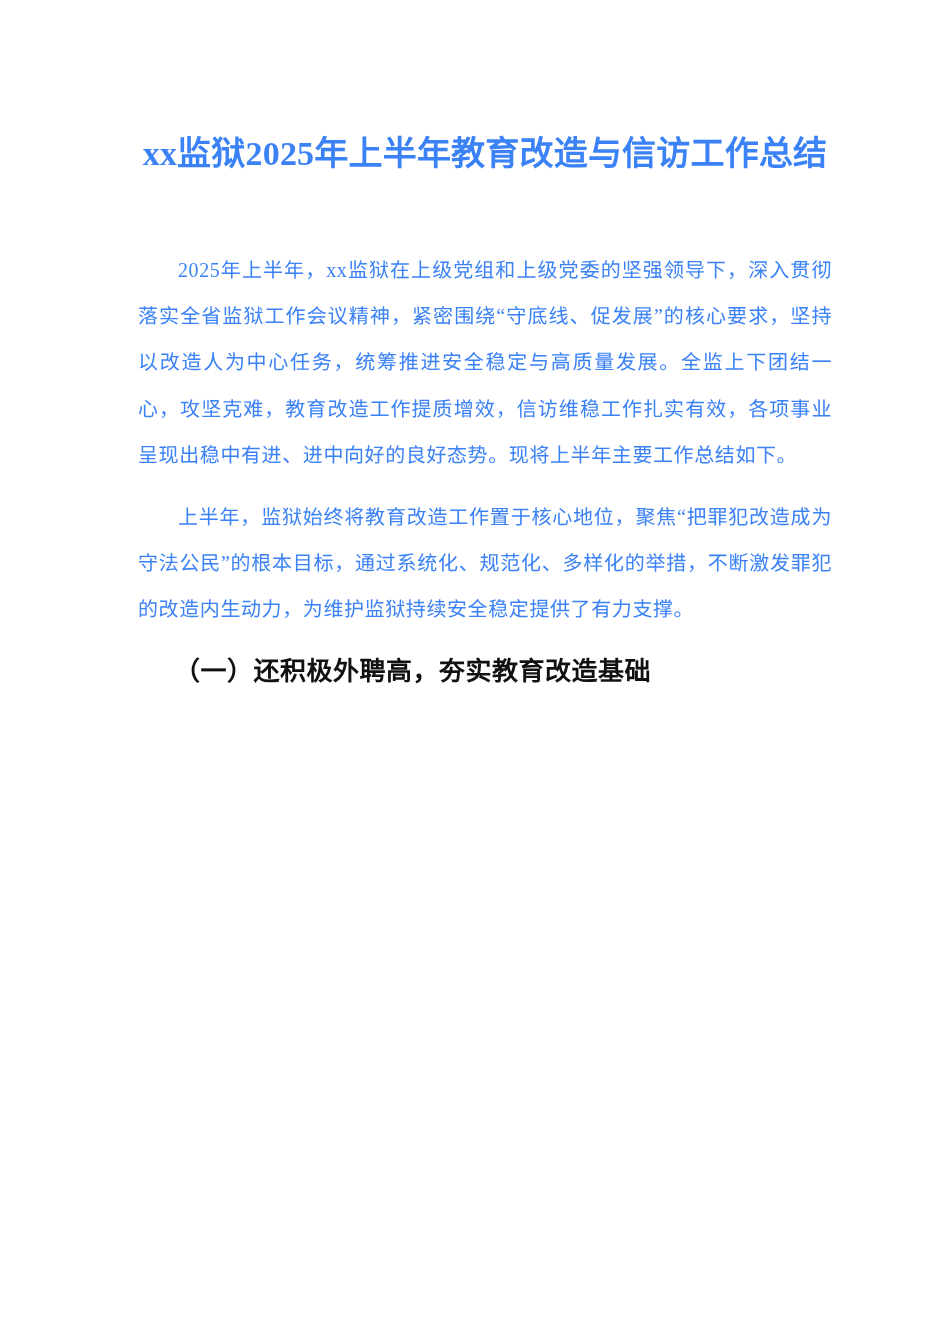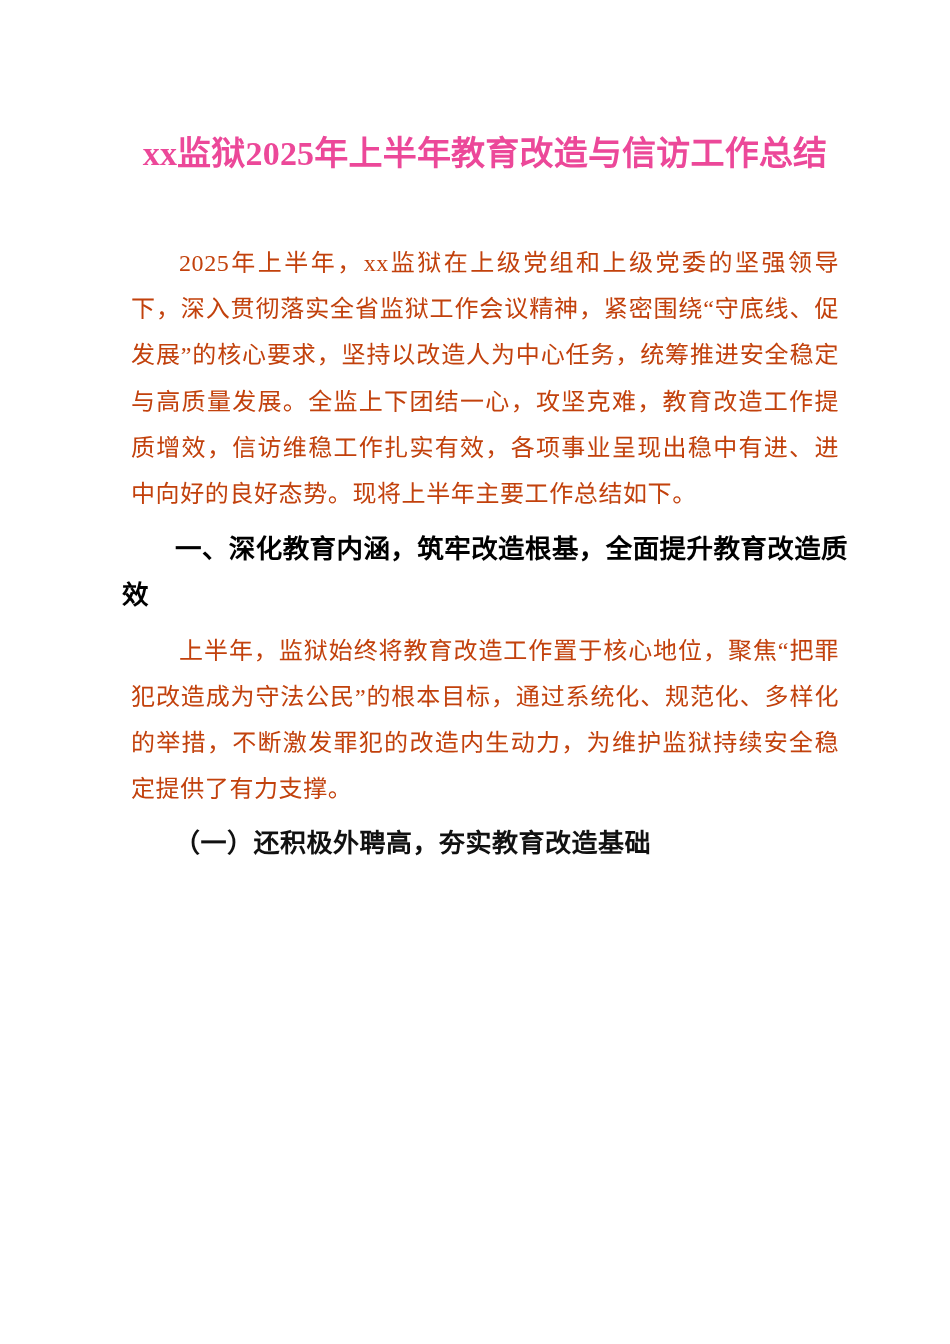--- a/index.html
+++ b/index.html
@@ -37,39 +37,39 @@
   
   .doc-title {
     margin: 0;
     padding-top: 128px;
     font-family: "Liberation Serif", "DejaVu Serif", serif;
     font-weight: bold;
     font-size: 34px;
     line-height: 51px;
     text-align: center;
     letter-spacing: 0.2px;
-    color: #ec4899;
+    color: #3b82f6;
   }
 
   
   .title-gap {
     height: 52px;
   }
 
   
   .para {
-    margin: 9px;
+    margin: 16px;
     font-family: "Liberation Serif", "DejaVu Serif", serif;
-    font-size: 24px;
+    font-size: 20px;
     line-height: 46.2px;
     text-align: justify;
     text-align-last: left;
     text-justify: inter-ideograph;
     text-indent: 2em;
-    color: #c2410c;
+    color: #3b82f6;
     letter-spacing: 0.6px;
     word-break: break-all;
   }
 
   
   .kai {
     font-family: "Liberation Serif", "DejaVu Serif", serif;
     font-weight: normal;
   }
 
@@ -106,21 +106,20 @@
 
 <div class="page">
   <div class="content">
 
     <h1 class="doc-title">xx监狱2025年上半年教育改造与信访工作总结</h1>
 
     <div class="title-gap"></div>
 
     <p class="para kai">2025年上半年，xx监狱在上级党组和上级党委的坚强领导下，深入贯彻落实全省监狱工作会议精神，紧密围绕“守底线、促发展”的核心要求，坚持以改造人为中心任务，统筹推进安全稳定与高质量发展。全监上下团结一心，攻坚克难，教育改造工作提质增效，信访维稳工作扎实有效，各项事业呈现出稳中有进、进中向好的良好态势。现将上半年主要工作总结如下。</p>
 
-    <p class="h1-section">一、深化教育内涵，筑牢改造根基，全面提升教育改造质效</p>
 
     <p class="para kai">上半年，监狱始终将教育改造工作置于核心地位，聚焦“把罪犯改造成为守法公民”的根本目标，通过系统化、规范化、多样化的举措，不断激发罪犯的改造内生动力，为维护监狱持续安全稳定提供了有力支撑。</p>
 
     <p class="h2-section">（一）还积极外聘高，夯实教育改造基础</p>
 
 
   </div>
 </div>
 
 </body></html>

